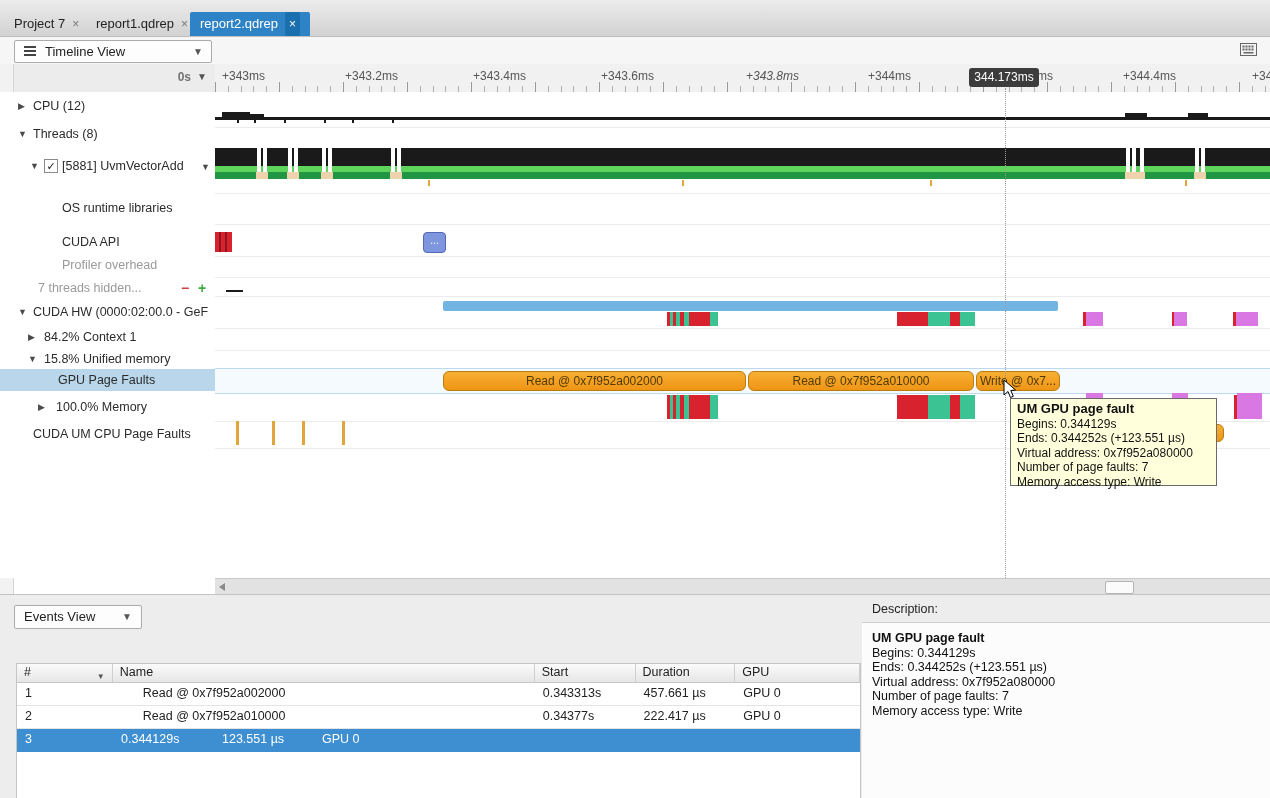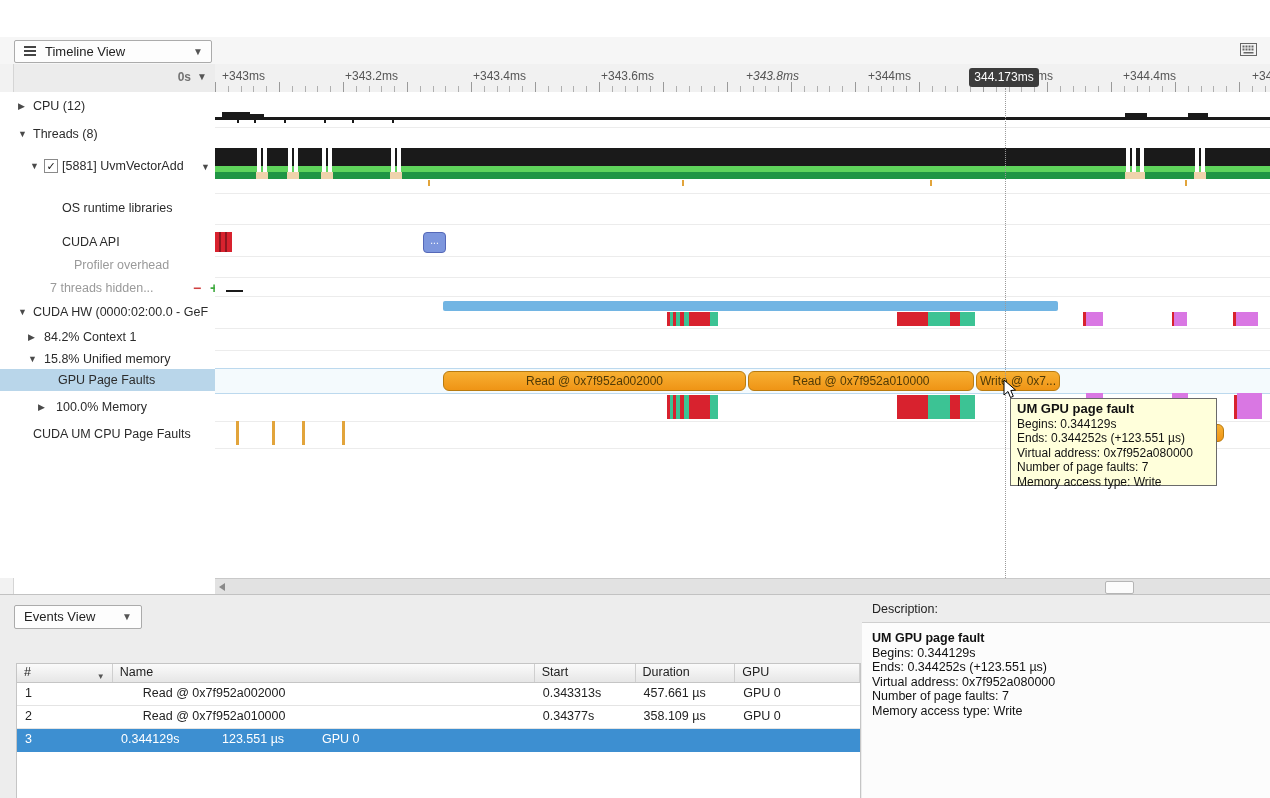--- a/index.html
+++ b/index.html
@@ -38,21 +38,21 @@
   #ruler .ticks-major{position:absolute;left:0;bottom:0;width:1055px;height:10px;
       background:repeating-linear-gradient(to right,#9a9a9a 0 1px,transparent 1px 64px);}
   #cursor-badge{position:absolute;left:969px;top:68px;width:70px;height:19px;background:#3c3c3c;
       color:#fff;border-radius:3px;text-align:center;line-height:19px;font-size:12px;z-index:30;}
 
   
   #gutter{left:0;top:64px;width:13px;height:530px;background:#f2f2f2;border-right:1px solid #d5d5d5;}
   #sidebar{left:0;top:92px;width:215px;height:486px;background:#fff;border-right:1px solid #c8c8c8;overflow:hidden;}
   .trow{position:absolute;height:18px;line-height:18px;white-space:nowrap;font-size:12.5px;color:#2b2b2b;width:215px;}
   .trow .arr{position:absolute;top:0;color:#4a4a4a;font-size:9px;}
-  .trow.dim{color:#9a9a9a;margin-left:12px;}
+  .trow.dim{color:#9a9a9a;}
   .hl-row{position:absolute;left:0;width:215px;height:22px;background:#b9d6ea;}
   .chk{position:absolute;width:12px;height:12px;border:1px solid #8a8a8a;background:#fff;top:2px;
        font-size:11px;line-height:12px;text-align:center;color:#111;font-weight:bold;}
   .mini{font-weight:bold;font-size:14px;}
 
   
   #canvas{left:215px;top:92px;width:1055px;height:486px;background:#fff;overflow:hidden;}
   .sep{position:absolute;left:0;width:1055px;height:1px;background:#ececec;}
   .sep.blue{background:#bcd9ee;}
   .gpurow-bg{position:absolute;left:0;top:277px;width:1055px;height:24px;background:#f4fafd;}
@@ -112,20 +112,31 @@
   #desc-line{position:absolute;left:0;top:28px;width:408px;height:1px;background:#cfcfcf;}
   #desc-body{position:absolute;left:0;top:29px;width:408px;height:175px;background:#fcfcfc;
      padding:8px 0 0 10px;box-sizing:border-box;font-size:12.5px;line-height:14.6px;color:#111;}
   #desc-body .t{font-weight:bold;}
 </style>
 </head>
 <body>
 
 <div id="app">
 
+  <div id="tabbar" class="abs">
+    <div class="tab" style="left:14px;">
+      <span>Project 7</span><span class="close">×</span>
+    </div>
+    <div class="tab" style="left:96px;">
+      <span>report1.qdrep</span><span class="close">×</span>
+    </div>
+    <div class="tab active" style="left:190px;">
+      <span>report2.qdrep</span><span class="close">×</span>
+    </div>
+  </div>
 
   <div id="toolbar" class="abs">
     <div id="viewsel">
       <span class="burger"></span>
       <span class="lbl">Timeline View</span>
       <span class="caret">▼</span>
     </div>
     <span id="kbd">
       <svg width="17" height="13" viewBox="0 0 17 13">
         <rect x="0.5" y="0.5" width="16" height="12" fill="#f4f4f4" stroke="#666"></rect>
@@ -367,21 +378,21 @@
         <div class="c c0">1</div>
         <div class="c c1">Read @ 0x7f952a002000</div>
         <div class="c c2">0.343313s</div>
         <div class="c c3">457.661 µs</div>
         <div class="c c4">GPU 0</div>
       </div>
       <div class="row">
         <div class="c c0">2</div>
         <div class="c c1">Read @ 0x7f952a010000</div>
         <div class="c c2">0.34377s</div>
-        <div class="c c3">358.109 µs</div>
+        <div class="c c3">222.417 µs</div>
         <div class="c c4">GPU 0</div>
       </div>
       <div class="row sel">
         <div class="c c0">3</div>
         <div class="c c2">0.344129s</div>
         <div class="c c3">123.551 µs</div>
         <div class="c c4">GPU 0</div>
       </div>
     </div>
   </div>

